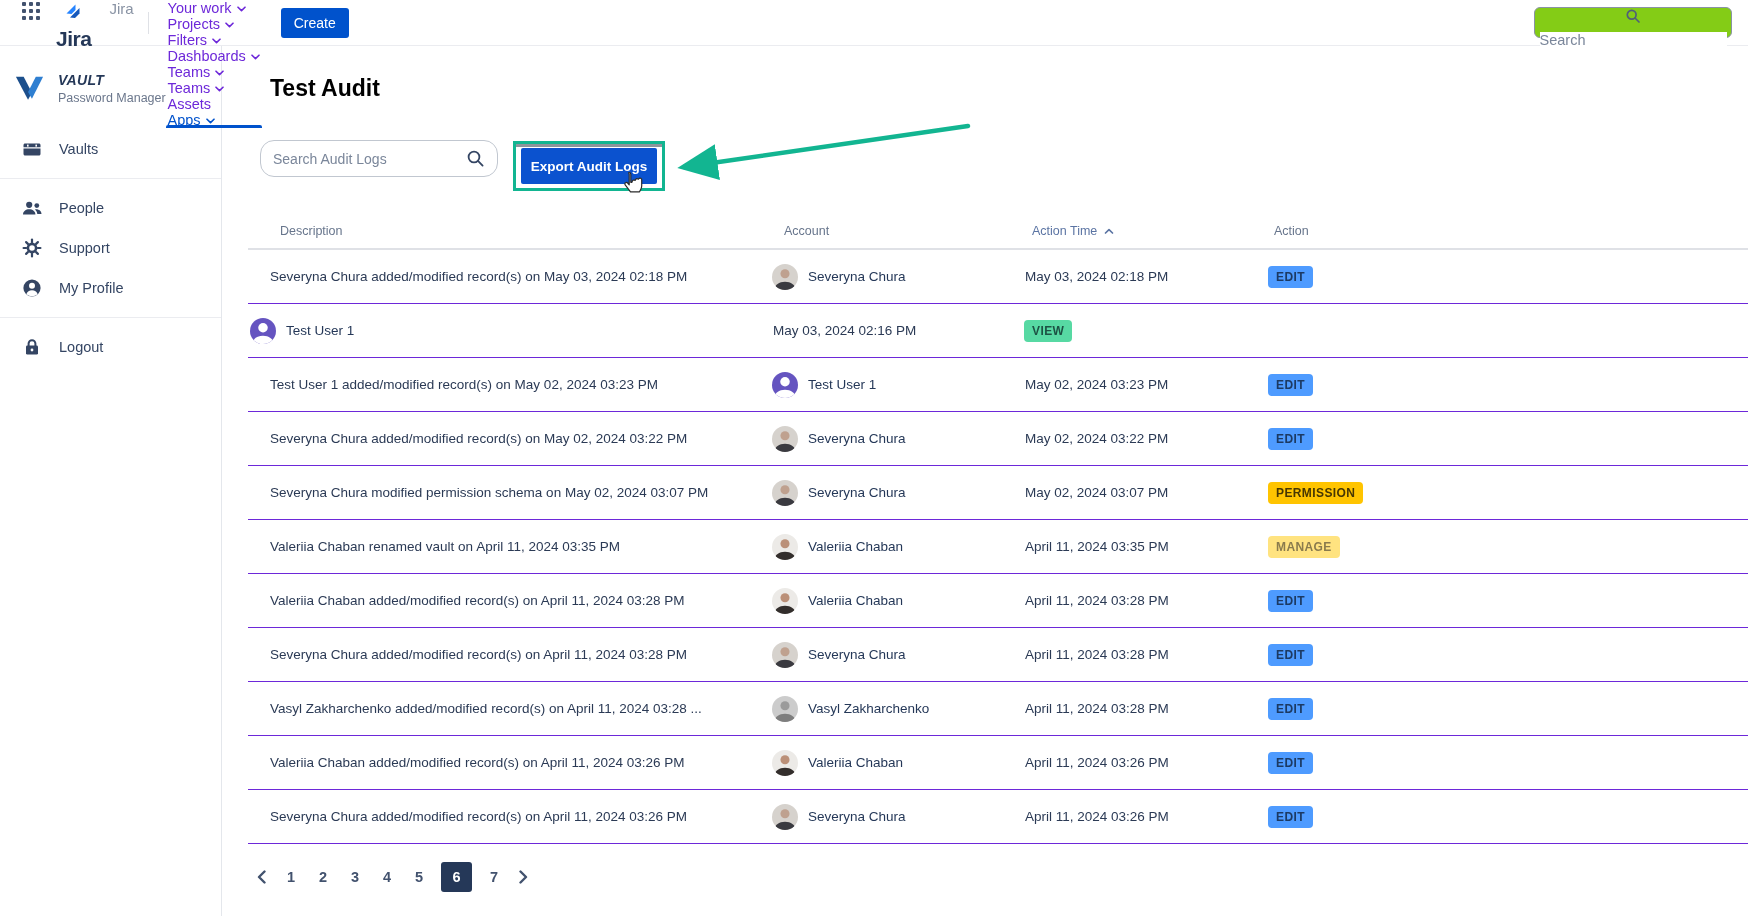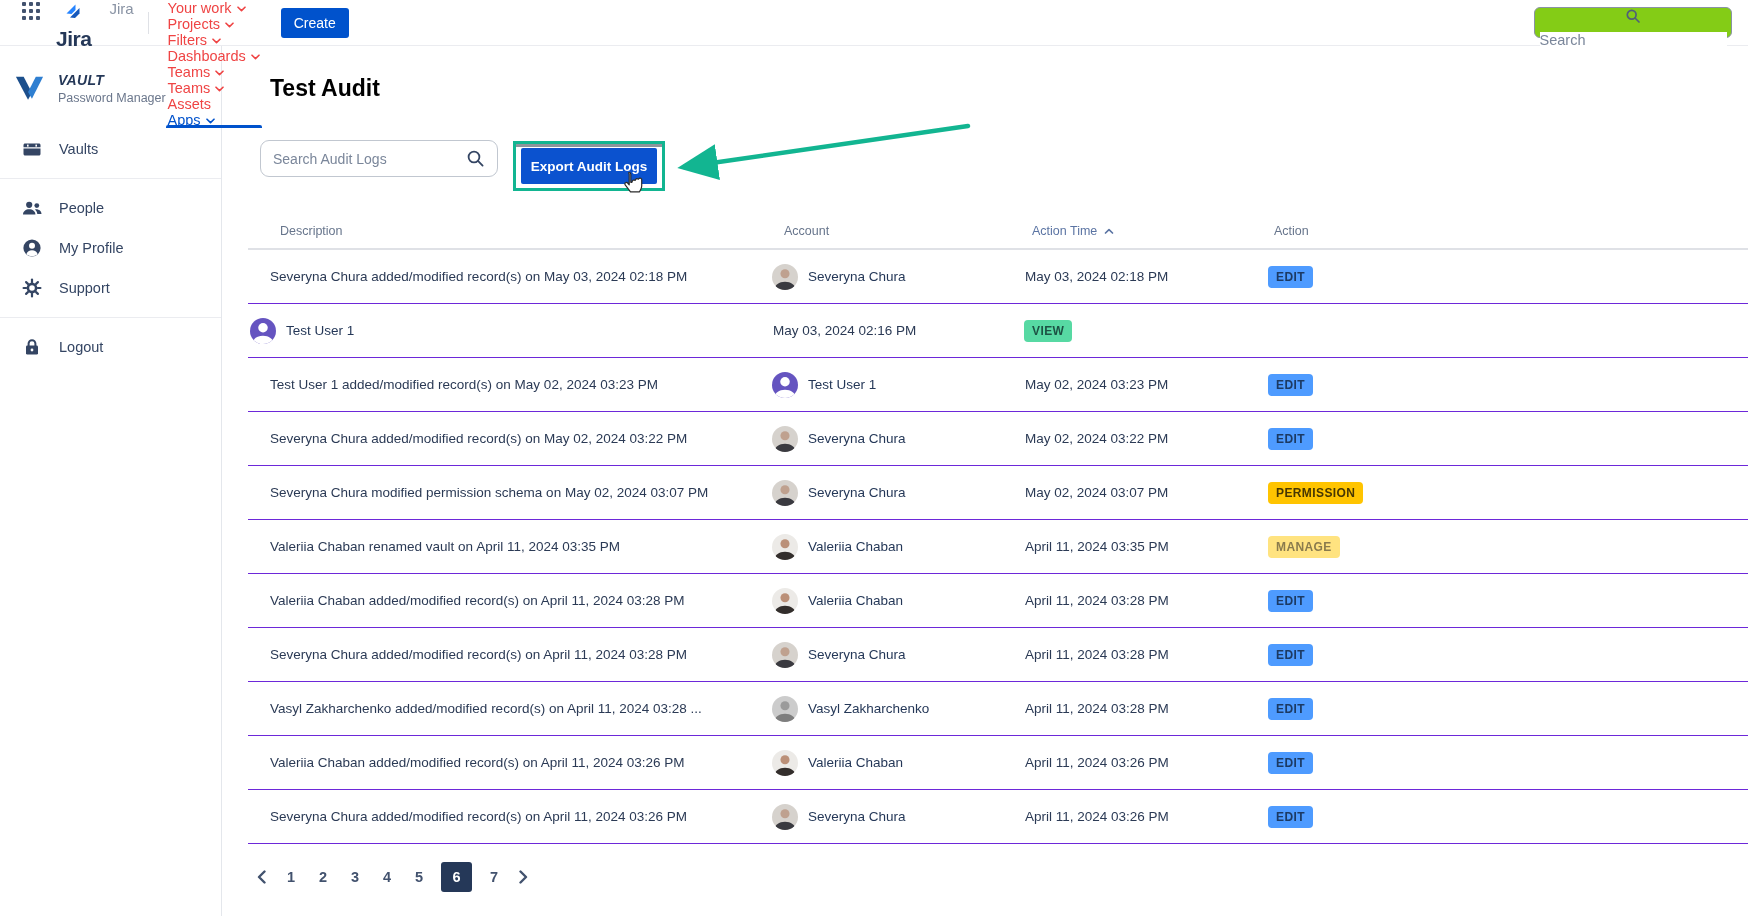--- a/index.html
+++ b/index.html
@@ -13,21 +13,21 @@
   
   .topbar { height:46px; display:flex; align-items:stretch; padding:0 16px 0 12px; border-bottom:1px solid #ebecf0; }
   .topbar > * { display:flex; align-items:center;flex-direction:column; }
   .grid-btn { padding:0 8px; cursor:pointer; }
   .logo { gap:3px; margin:0 6px 0 6px; cursor:pointer; }
   .logo-text { font-size:21px; font-weight:bold; color:#253858; letter-spacing:-0.5px; }
   .crumb-app { color:#8993a4; font-size:15px; padding:0 14px 0 12px; }
   .tb-divider { width:1px; height:22px; background:#dfe1e6; align-self:center; margin-right:8px; }
   .nav { display:flex; align-items:stretch; }
   .nav-item { position:relative; display:flex; align-items:center; gap:5px; padding:0 11px;
-    font-size:14.5px; color:#ef4444; font-weight:500; cursor:pointer; white-space:nowrap; }
+    font-size:14.5px; color:#6d28d9; font-weight:500; cursor:pointer; white-space:nowrap; }
   .nav-item.active { color:var(--jira-blue); }
   .nav-item.active::after { content:""; position:absolute; left:9px; right:9px; bottom:0; height:3px;
     background:var(--jira-blue); border-radius:2px 2px 0 0; }
   .caret { display:flex; align-items:center; margin-top:2px; }
   .create-btn { background:var(--jira-blue); color:#fff; font-family:inherit; font-size:14px; font-weight:500;
     border:none; border-radius:3px; padding:7px 13px; margin-left:10px; align-self:center; cursor:pointer; }
   .tb-search { margin-left:auto; align-self:center; display:flex; align-items:center; gap:8px;
     width:198px; height:31px; border:1.5px solid #8993a4; border-radius:6px; padding:0 10px; background:#84cc16; }
   .tb-search input { flex:1; min-width:0; border:none; outline:none; font-family:inherit; font-size:14.5px; color:#344563; }
   .tb-search input::placeholder { color:#7A869A; }
@@ -39,21 +39,21 @@
   .side-app-sub { font-size:12.5px; color:#6B778C; margin-top:3px; }
   .side-item { display:flex; align-items:center; gap:16px; height:40px; padding-left:21px;
     font-size:14.5px; color:#344563; cursor:pointer; }
   .side-item .s-icon { width:22px; display:flex; justify-content:center; color:#344563; }
   .side-divider { height:1px; background:#ebecf0; margin:9px 0; }
   
   .main { position:relative; flex:1; padding:28px 0 0 26px; }
   .page-title { font-size:23px; font-weight:bold; color:#000000; margin-left:22px; line-height:28px; }
   .controls { display:flex; align-items:flex-start; margin:30px 0 0 12px; height:52px; }
   .audit-search { display:flex; align-items:center; width:238px; height:37px; border:1px solid #c1c7d0;
-    border-radius:9px; padding:0 12px; margin-top:8px; background:#fff; }
+    border-radius:14px; padding:0 12px; margin-top:8px; background:#fff; }
   .audit-search input { flex:1; min-width:0; border:none; outline:none; font-family:inherit; font-size:14px; color:#344563; }
   .audit-search input::placeholder { color:#7A869A; }
   .export-wrap { margin-left:15px; margin-top:9px; border:3px solid var(--accent); padding:4px 5px;
     position:relative; background:#fff; }
   .export-wrap::before { content:""; position:absolute; top:0; left:0; right:0; height:3px; background:#8e959c; }
   .export-btn { background:#0b52cf; color:#fff; border:none; font-family:inherit; font-weight:bold;
     font-size:13.5px; padding:0 9px; height:36px; width:136px; border-radius:2px; cursor:pointer; }
   
   .table { margin-top:30px; }
   .t-head, .t-row { display:grid; grid-template-columns:522px 252px 244px 1fr; align-items:center; }
@@ -216,46 +216,46 @@
               <circle cx="7.2" cy="6.8" r="3.1"></circle>
               <path d="M1 16.5c0-3.2 2.8-5.2 6.2-5.2s6.2 2 6.2 5.2z"></path>
               <circle cx="14.8" cy="7.6" r="2.4"></circle>
               <path d="M14.2 11.3c3 .1 5.3 1.9 5.3 4.6h-4.2c-.2-1.9-1.2-3.5-2.6-4.3z"></path>
             </svg>
           </span>
           <span>People</span>
         </div>
         <div class="side-item">
           <span class="s-icon">
-            <svg width="20" height="20" viewBox="0 0 20 20">
-              <circle cx="10" cy="10" r="8.6" fill="currentColor"></circle>
-              <circle cx="10" cy="7.8" r="3" fill="#fff"></circle>
-              <path d="M4.3 16.2c.9-2.6 3-4 5.7-4s4.8 1.4 5.7 4a8.6 8.6 0 0 1-11.4 0z" fill="#fff"></path>
-            </svg>
-          </span>
-          <span>My Profile</span>
-        </div>
-        <div class="side-item">
-          <span class="s-icon">
             <svg width="20" height="20" viewBox="0 0 20 20" fill="none" stroke="currentColor">
               <circle cx="10" cy="10" r="4.1" stroke-width="2.6"></circle>
               <g stroke-width="2.2" stroke-linecap="round">
                 <line x1="10" y1="1.6" x2="10" y2="4.2"></line>
                 <line x1="10" y1="15.8" x2="10" y2="18.4"></line>
                 <line x1="1.6" y1="10" x2="4.2" y2="10"></line>
                 <line x1="15.8" y1="10" x2="18.4" y2="10"></line>
                 <line x1="4.1" y1="4.1" x2="5.9" y2="5.9"></line>
                 <line x1="14.1" y1="14.1" x2="15.9" y2="15.9"></line>
                 <line x1="15.9" y1="4.1" x2="14.1" y2="5.9"></line>
                 <line x1="5.9" y1="14.1" x2="4.1" y2="15.9"></line>
               </g>
             </svg>
           </span>
           <span>Support</span>
         </div>
+        <div class="side-item">
+          <span class="s-icon">
+            <svg width="20" height="20" viewBox="0 0 20 20">
+              <circle cx="10" cy="10" r="8.6" fill="currentColor"></circle>
+              <circle cx="10" cy="7.8" r="3" fill="#fff"></circle>
+              <path d="M4.3 16.2c.9-2.6 3-4 5.7-4s4.8 1.4 5.7 4a8.6 8.6 0 0 1-11.4 0z" fill="#fff"></path>
+            </svg>
+          </span>
+          <span>My Profile</span>
+        </div>
         <div class="side-divider"></div>
         <div class="side-item">
           <span class="s-icon">
             <svg width="20" height="20" viewBox="0 0 20 20">
               <path d="M6.6 9V6.6a3.4 3.4 0 0 1 6.8 0V9" fill="none" stroke="currentColor" stroke-width="2"></path>
               <rect x="4" y="8.6" width="12" height="9" rx="1.4" fill="currentColor"></rect>
               <circle cx="10" cy="13" r="1.4" fill="#fff"></circle>
             </svg>
           </span>
           <span>Logout</span>

